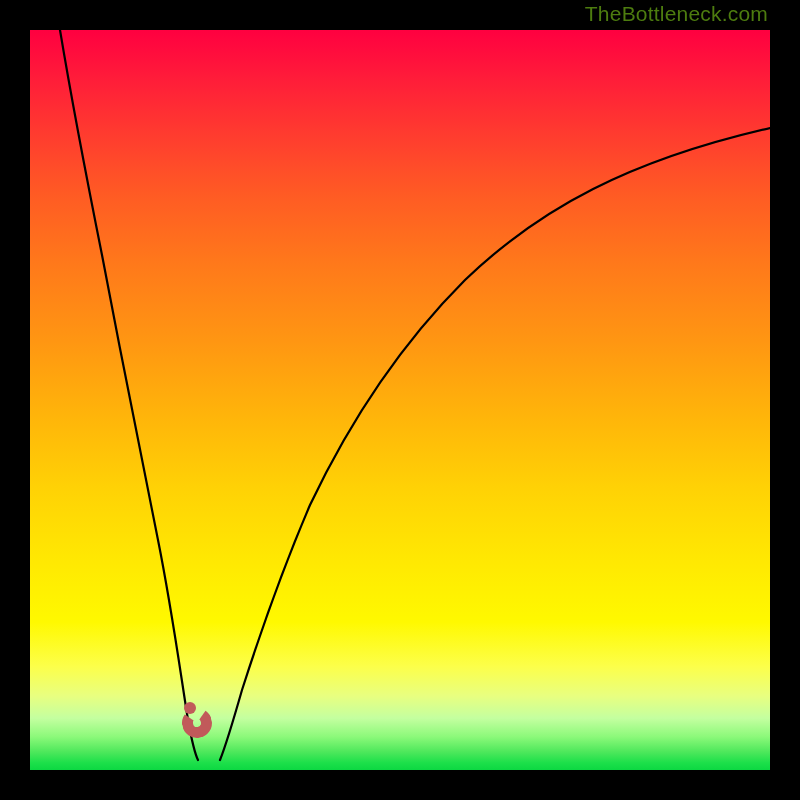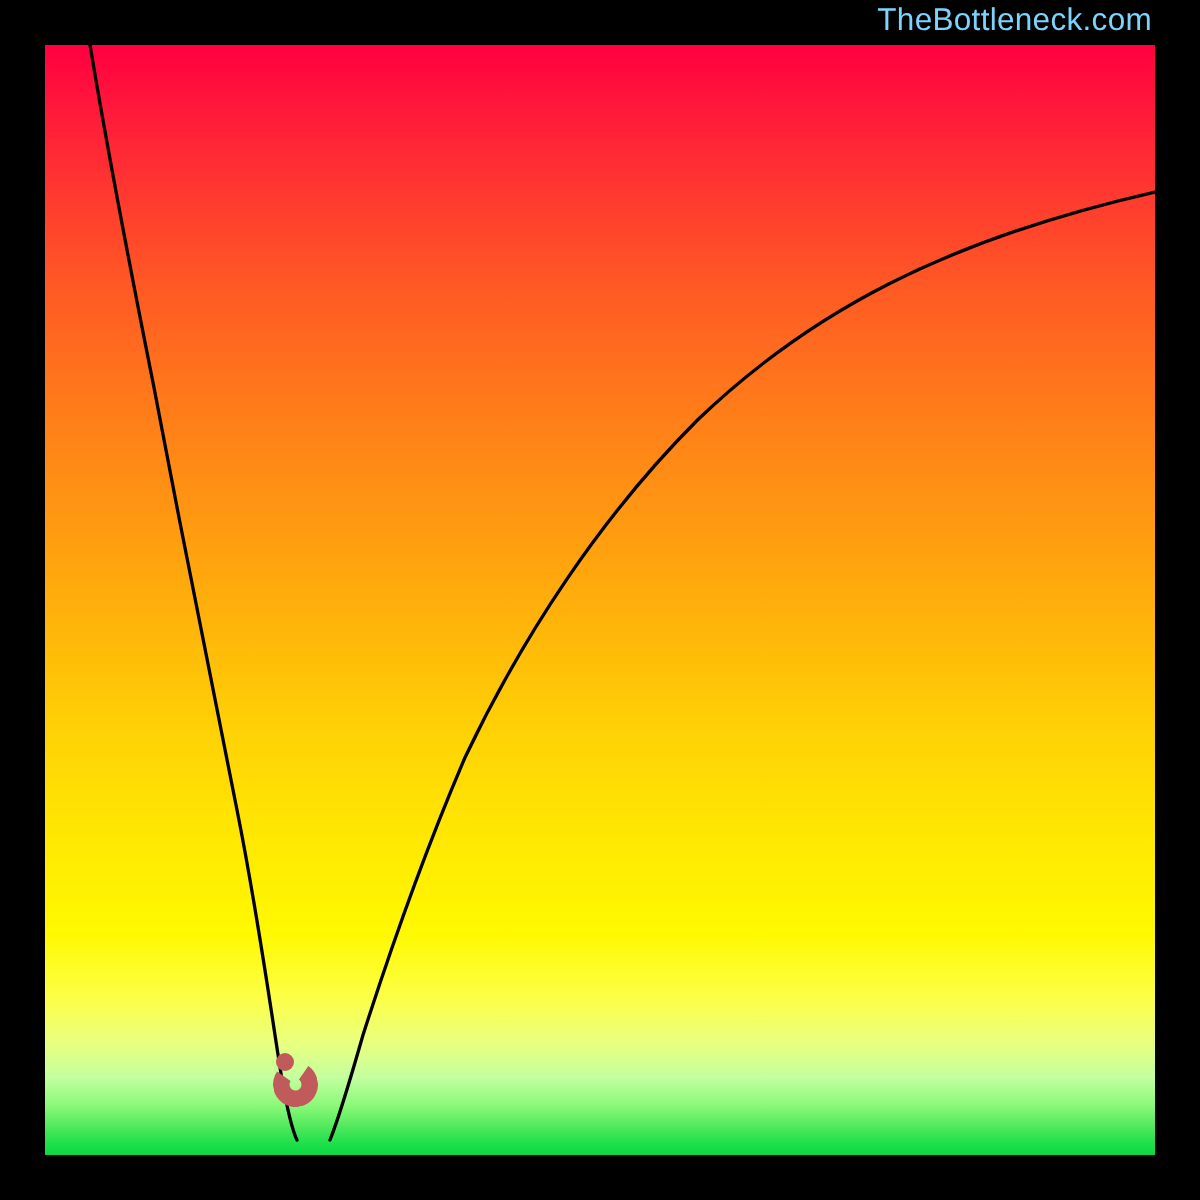--- a/index.html
+++ b/index.html
@@ -41,21 +41,21 @@
       #8cf97a 95.5%,
       #4fe85c 97.5%,
       #1de04a 99%,
       #0cd842 100%
     );
   }
   .watermark {
     position: absolute;
     top: 2px;
     right: 32px;
-    color: #7dd3fc;
+    color: #4d7c0f;
     font-size: 21px;
     font-weight: 400;
     letter-spacing: 0.2px;
   }
   svg.curve {
     position: absolute;
     left: 0; top: 0;
     width: 100%; height: 100%;
   }
   .marker {

